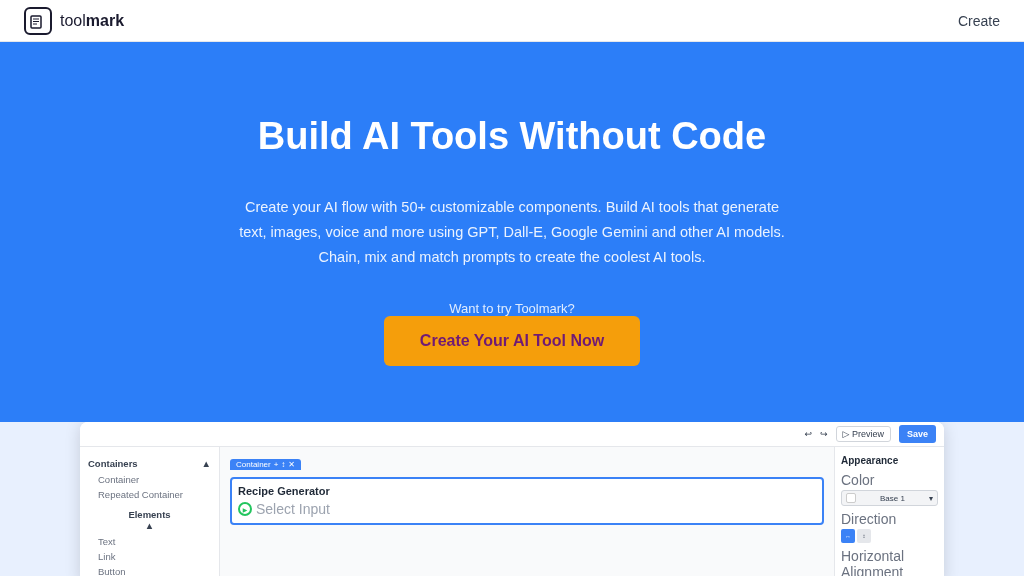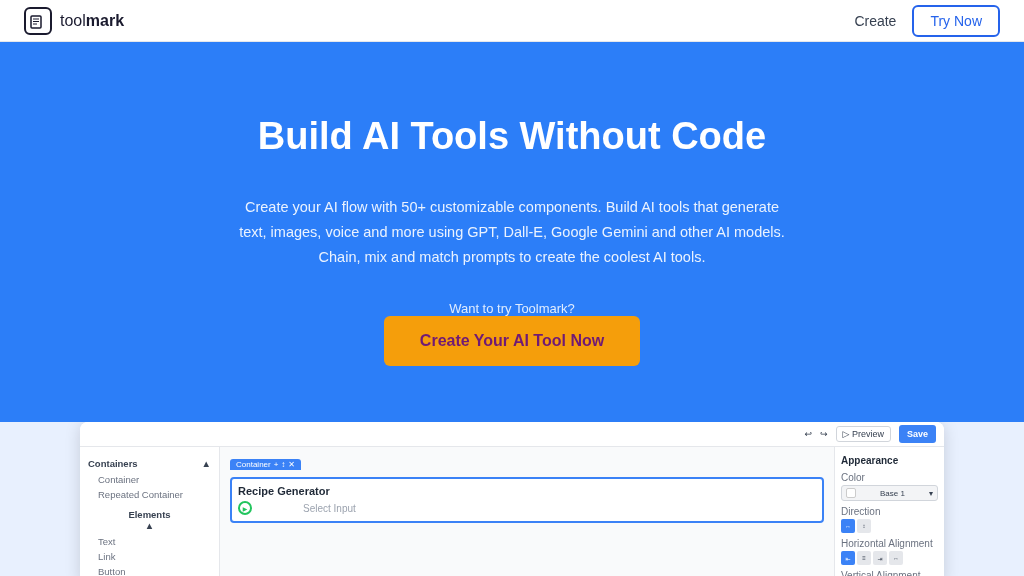--- a/index.html
+++ b/index.html
@@ -99,28 +99,28 @@
     }
     .container-label-text { font-size: 11px; font-weight: 600; color: #1f2937; }
     .canvas-input-row {
       display: flex; align-items: center; gap: 4px; margin-top: 4px;
     }
     .cursor-icon {
       width: 14px; height: 14px; border: 2px solid #22c55e; border-radius: 50%;
       display: inline-flex; align-items: center; justify-content: center;
       font-size: 6px; color: #22c55e;
     }
-    .input-placeholder { font-size: 10px; color: #9ca3af; margin-left: 47px; }
+    .input-placeholder { font-size: 14px; color: #9ca3af; }
     
     .preview-props {
       width: 110px; border-left: 1px solid #e5e7eb; padding: 8px 6px; flex-shrink: 0;
     }
     .props-title { font-size: 10px; font-weight: 700; color: #1f2937; margin-bottom: 6px; }
     .prop-row { margin-bottom: 5px; }
-    .prop-label { font-size: 10px; color: #6b7280; margin-bottom: 2px; }
+    .prop-label { font-size: 14px; color: #6b7280; margin-bottom: 2px; }
     .prop-value {
       font-size: 8px; color: #374151; background: #f3f4f6;
       border: 1px solid #d1d5db; border-radius: 3px; padding: 2px 4px;
       display: flex; align-items: center; justify-content: space-between;
     }
     .prop-value-text { font-size: 8px; color: #374151; }
     .btn-group { display: flex; gap: 2px; }
     .btn-small {
       width: 14px; height: 14px; background: #e5e7eb;
       border-radius: 2px; display: flex; align-items: center;
@@ -155,21 +155,20 @@
         <line x1="3" y1="8.5" x2="9" y2="8.5" stroke="#1a1a2e" stroke-width="1"></line>
         <line x1="3" y1="11" x2="7" y2="11" stroke="#1a1a2e" stroke-width="1"></line>
       </svg>
     </div>
     <span class="logo-text">
       <span>tool</span><span style="font-weight:800;">mark</span>
     </span>
   </div>
   <div class="nav-actions">
     <span class="nav-explore">Create</span>
-    <button class="nav-try-btn">Try Now</button>
   </div>
 </nav>
 
 <section class="hero">
   <h1 class="hero-title">Build AI Tools Without Code</h1>
   <p class="hero-subtitle">Create your AI flow with 50+ customizable components. Build AI tools that generate text, images, voice and more using GPT, Dall-E, Google Gemini and other AI models. Chain, mix and match prompts to create the coolest AI tools.</p>
   <p class="hero-cta-label">Want to try Toolmark?</p>
   <button class="hero-cta-btn">Create Your AI Tool Now</button>
 </section>
 

